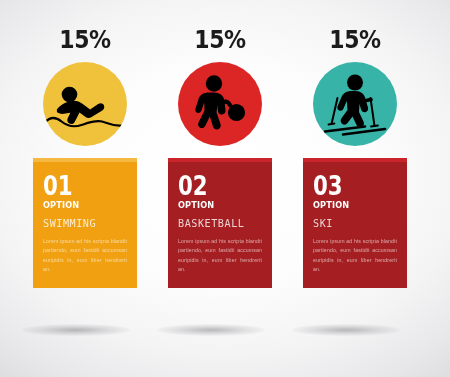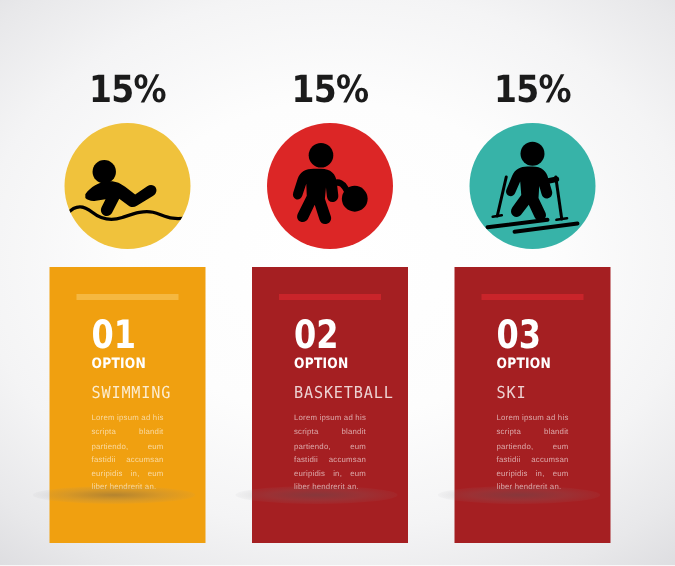--- a/index.html
+++ b/index.html
@@ -30,21 +30,21 @@
   .columns {
     position: absolute;
     left: 0;
     top: 0;
     width: 450px;
     height: 377px;
   }
 
   .column {
     position: absolute;
-    top: 47px;
+    top: 27px;
     width: 120px;
   }
   .col-0 { left: 25px; }
   .col-1 { left: 160px; }
   .col-2 { left: 295px; }
 
   
   .pct {
     text-align: center;
     font-family: "DejaVu Sans", sans-serif;
@@ -80,21 +80,21 @@
     top: 0;
     width: 84px;
     height: 84px;
   }
 
   
   .card {
     position: relative;
     width: 104px;
     margin: 10px auto 16px auto;
-    padding: 18px;
+    padding: 0;
     box-sizing: border-box;
   }
   .card-strip {
     height: 4px;
     width: 100%;
   }
   .card-body {
     padding: 12px 10px 14px 10px;
     box-sizing: border-box;
     min-height: 106px;

